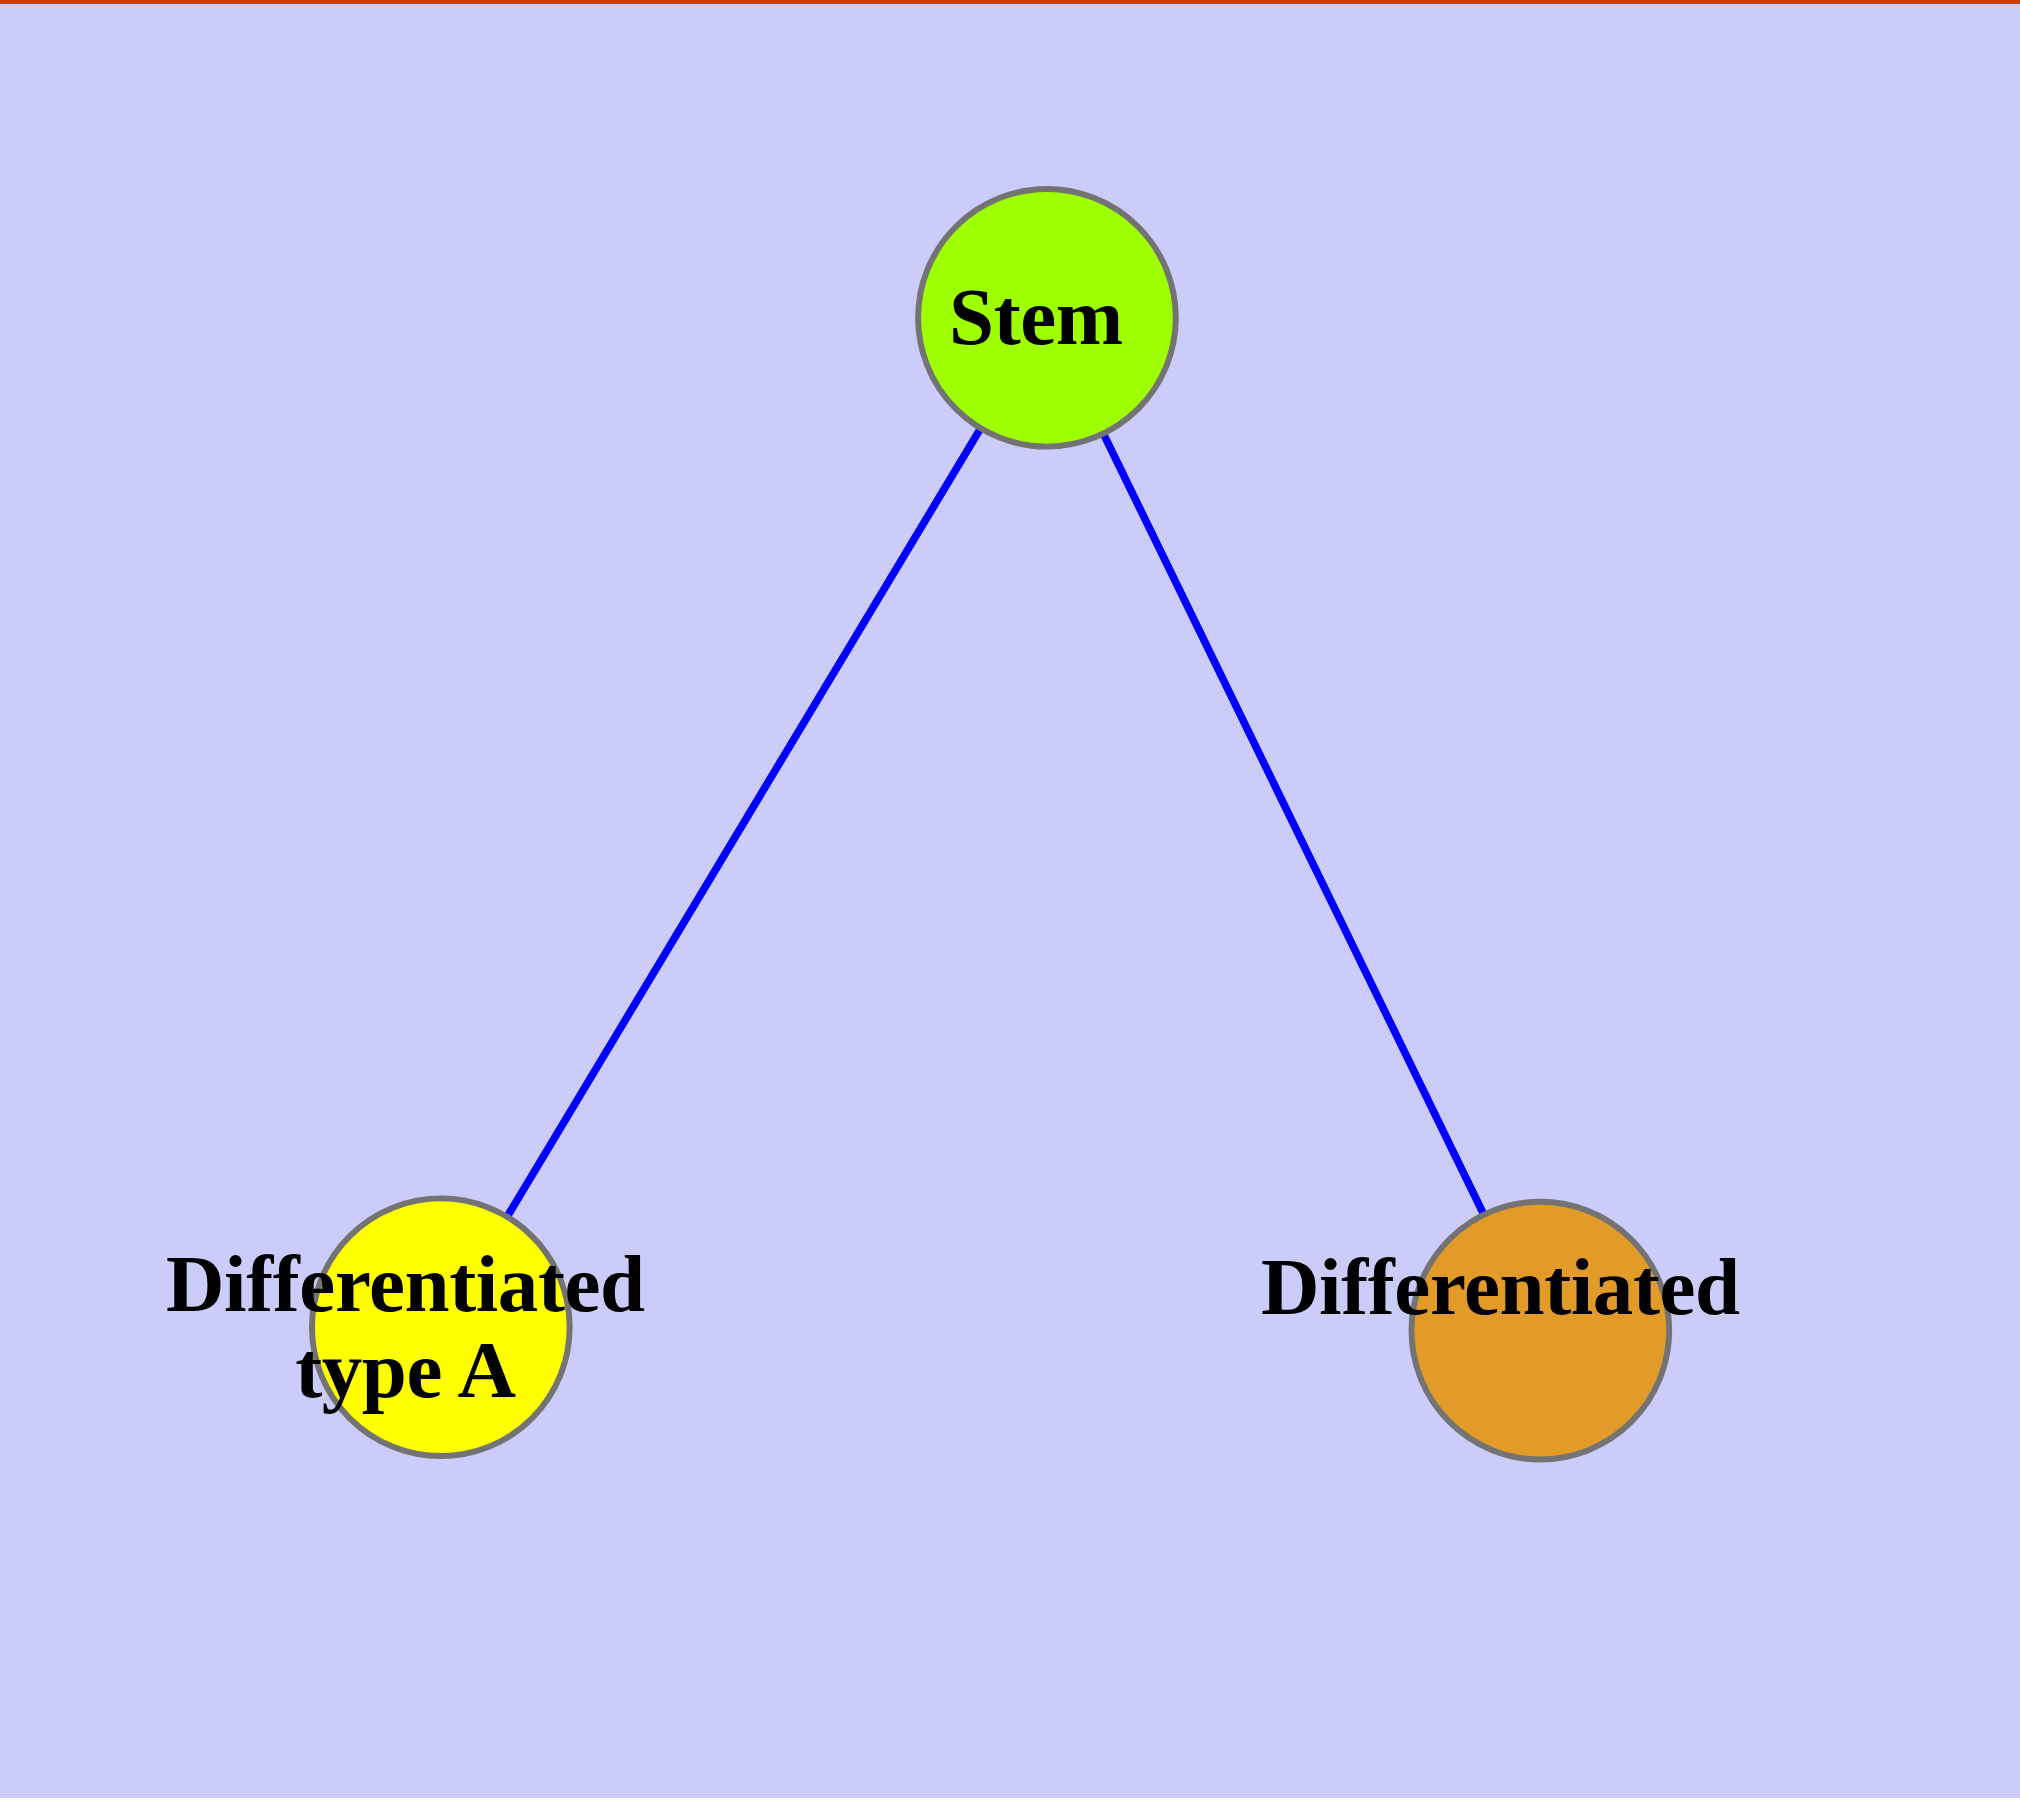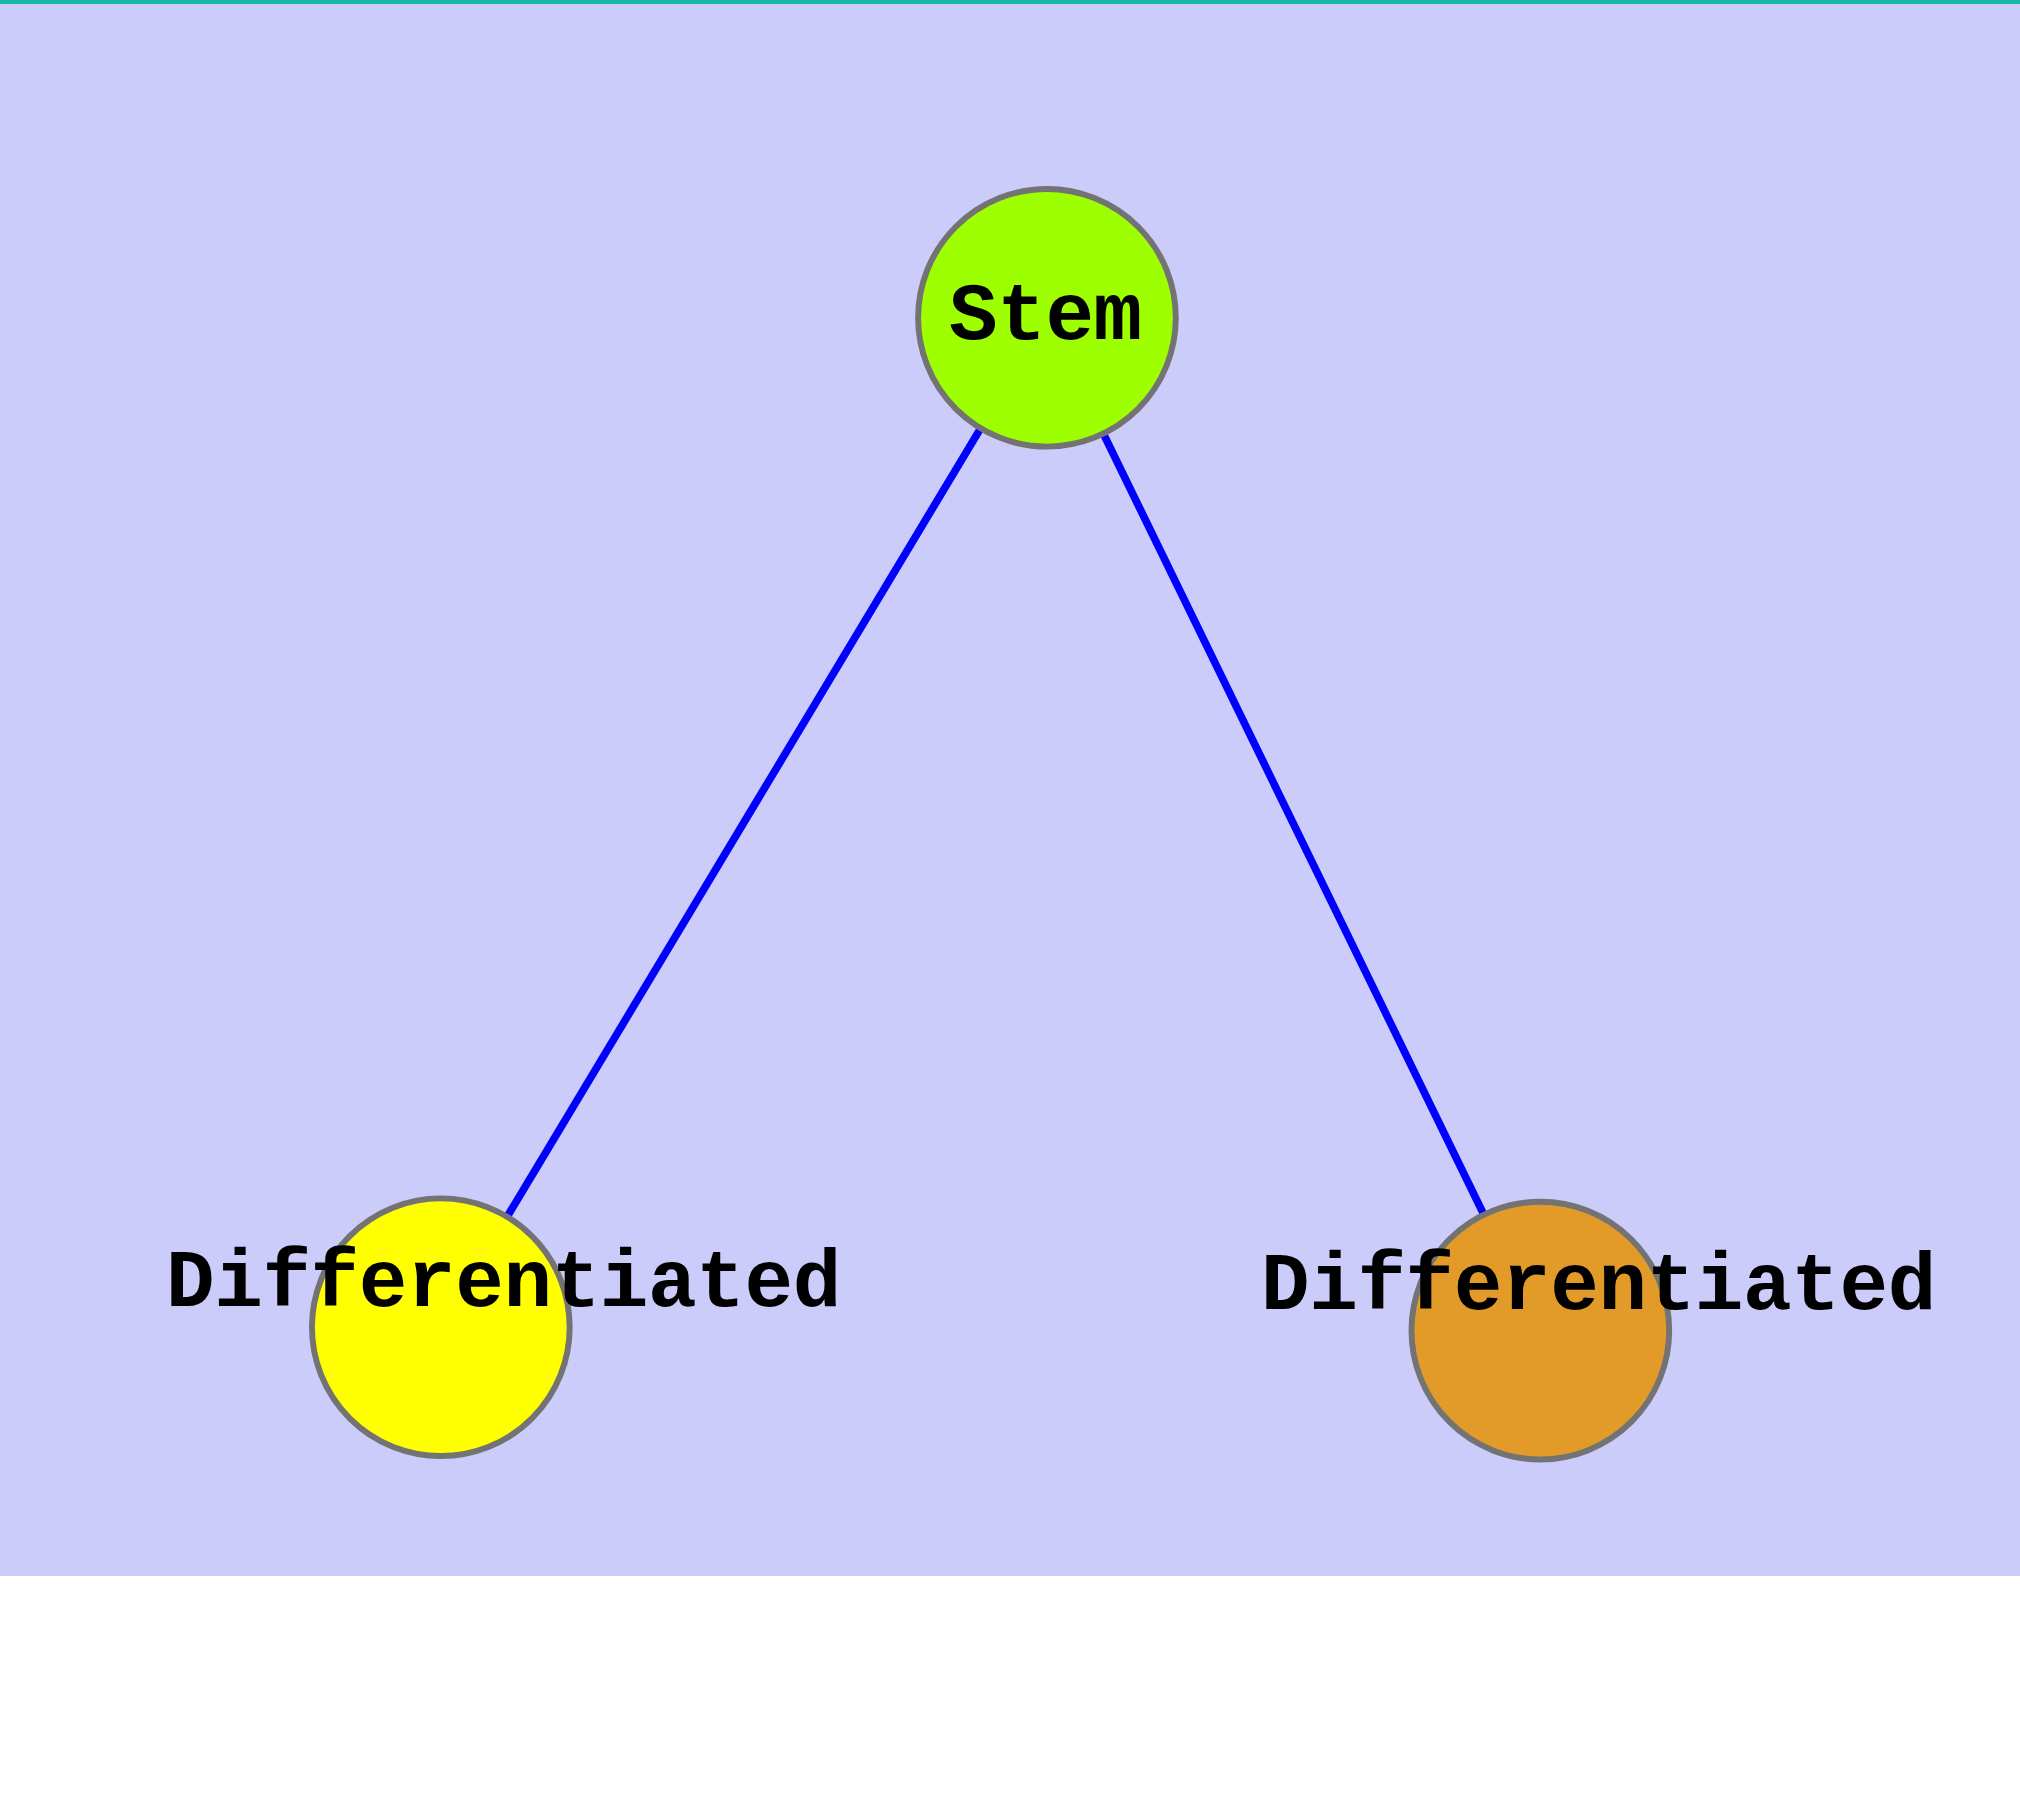--- a/index.html
+++ b/index.html
@@ -4,24 +4,24 @@
 <title>Cell differentiation graph</title>
 <style>
   html, body {
     margin: 0;
     padding: 0;
     background: #ffffff;
   }
   #canvas {
     position: relative;
     width: 2021px;
-    height: 1576px;
-    background: #14b8a6;
+    height: 1798px;
+    background: #c2410c;
     overflow: hidden;
-    font-family: Liberation Mono, monospace;
+    font-family: Liberation Serif, serif;
   }
   #plot-background {
     position: absolute;
     left: 0;
     top: 4.2px;
     width: 2021px;
     height: 1808px;
     background: #ccccfa;
   }
   #graph-svg {
@@ -61,20 +61,21 @@
         <circle cx="1817" cy="1570" r="152" fill="#e29b29" stroke="#737373" stroke-width="7"></circle>
       </g>
   </svg>
 
   <div id="labels-layer">
       <div class="node-label" style="font-size: 81px; left: 949px; top: 275px;">
         <span class="line">Stem</span>
       </div>
       <div class="node-label" style="font-size: 81px; left: 166px; top: 1242px;">
         <span class="line">Differentiated</span>
+        <span class="line">type A</span>
       </div>
       <div class="node-label" style="font-size: 81px; left: 1261px; top: 1245px;">
         <span class="line">Differentiated</span>
       </div>
     </div>
 
 </div>
 
 
 </body></html>

